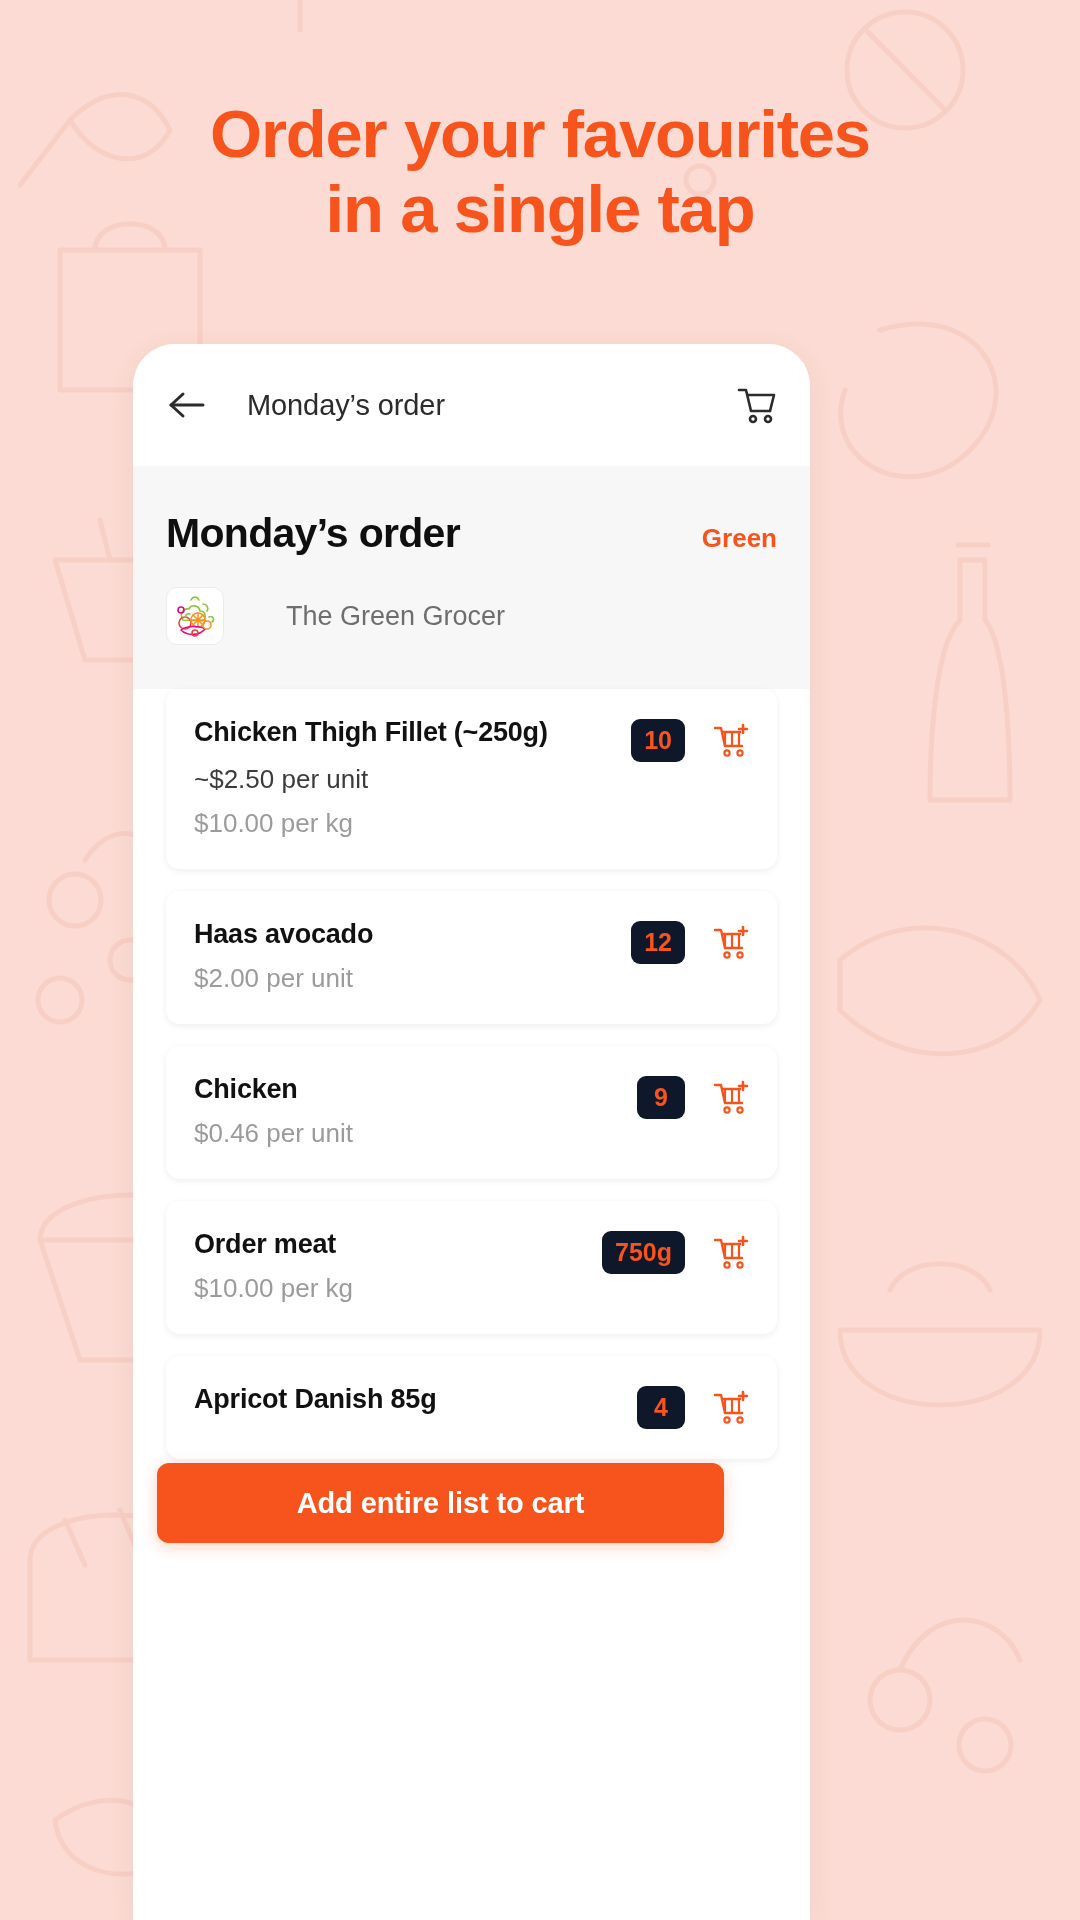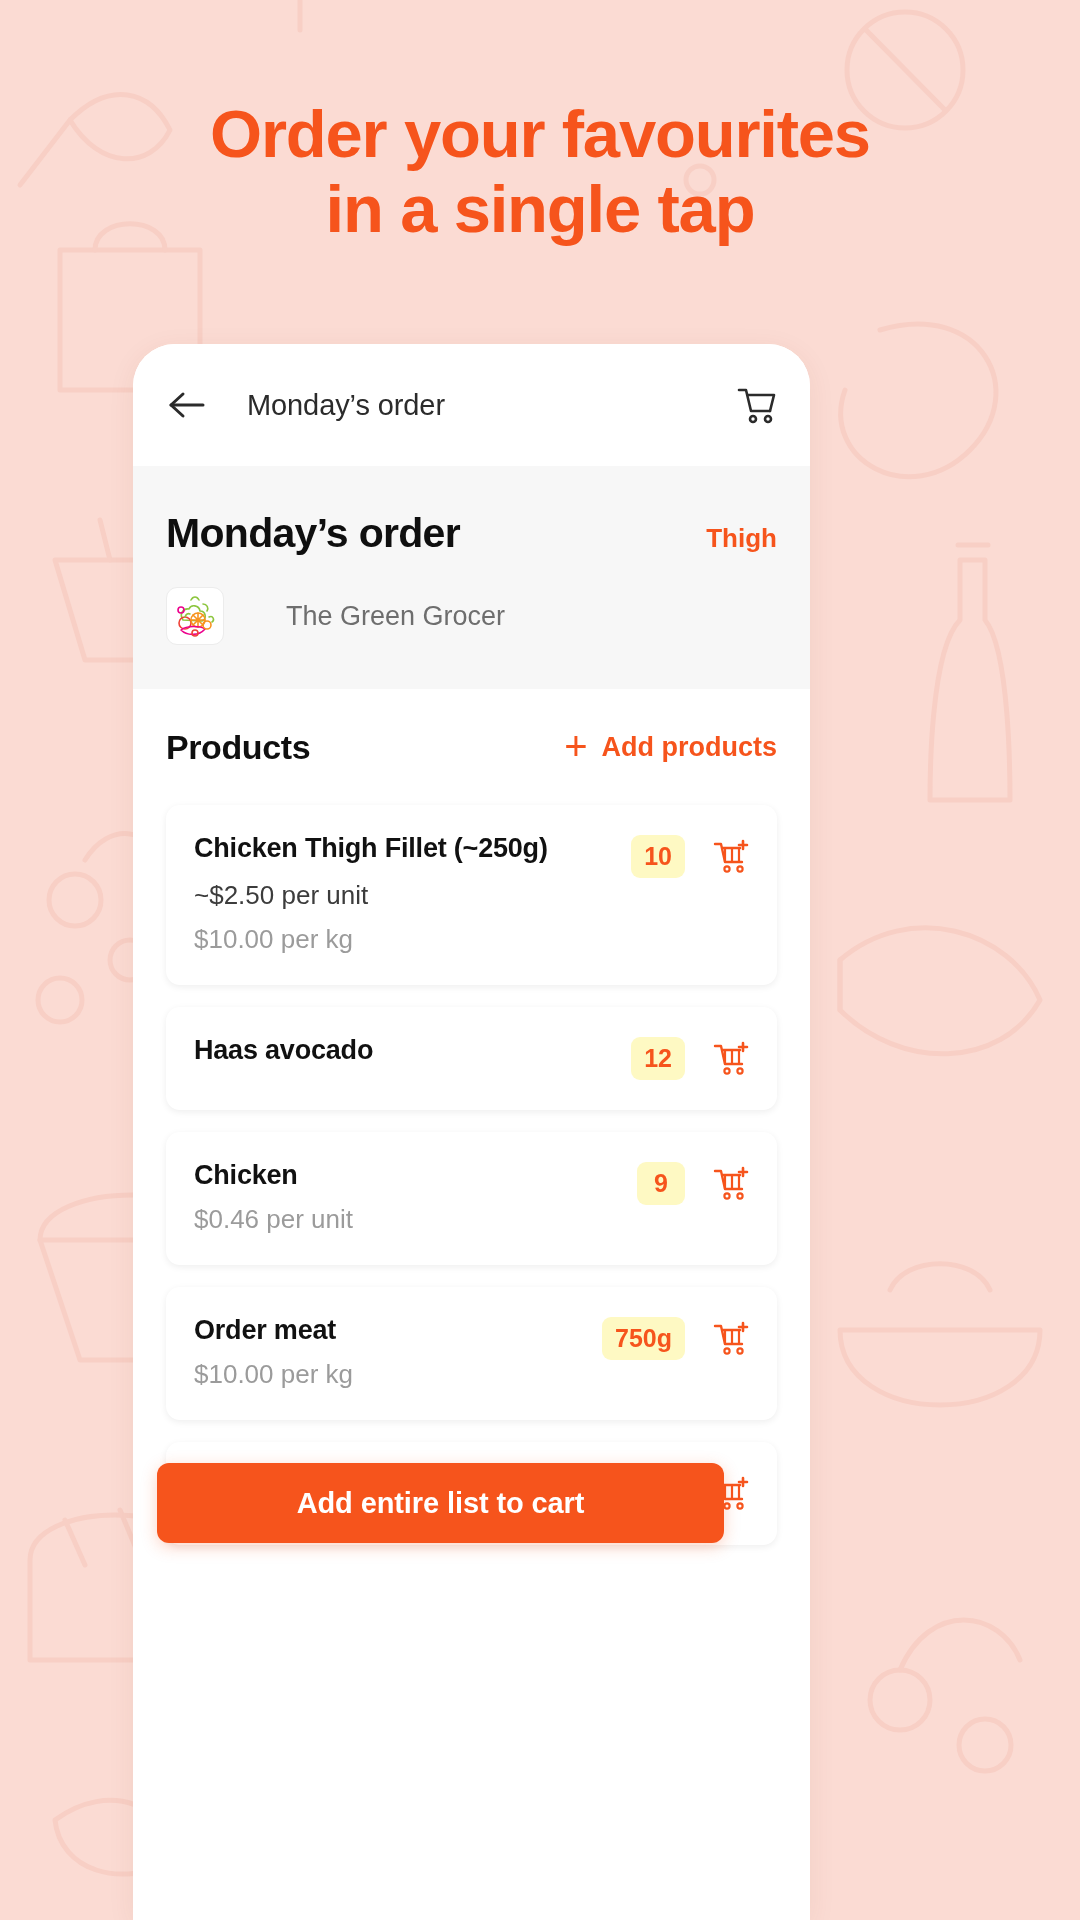--- a/index.html
+++ b/index.html
@@ -199,21 +199,21 @@
     font-size: 26px;
     color: #9b9b9b;
   }
   .pc-right {
     flex: 0 0 auto;
     display: flex;
     align-items: center;
     margin-top: 2px;
   }
   .qty-badge {
-    background: #fef9c3;
+    background: #0f172a;
     color: #f6541c;
     font-size: 25px;
     font-weight: 700;
     border-radius: 9px;
     padding: 7px 13px;
     min-width: 22px;
     text-align: center;
   }
   .cart-add-btn {
     margin-left: 26px;
@@ -322,21 +322,21 @@
         <path d="M13 12 H39 L35 28" stroke="#2b2b2b" stroke-width="2.6" fill="none" stroke-linecap="round" stroke-linejoin="round"></path>
         <circle cx="18" cy="36" r="3" stroke="#2b2b2b" stroke-width="2.6" fill="none"></circle>
         <circle cx="33" cy="36" r="3" stroke="#2b2b2b" stroke-width="2.6" fill="none"></circle>
       </svg>
     </div>
   </div>
 
   <div class="order-block">
     <div class="order-top">
       <div class="order-title">Monday’s order</div>
-      <div class="order-edit">Thigh</div>
+      <div class="order-edit">Green</div>
     </div>
     <div class="store-row">
       <div class="store-logo">
         <svg width="52" height="52" viewBox="0 0 52 52">
           <g fill="none" stroke-width="1.6" stroke-linecap="round" stroke-linejoin="round">
             <path d="M14 30 C10 24 14 18 20 19 C22 14 30 15 31 21 C37 21 38 29 33 31 Z" stroke="#8dc63f"></path>
             <circle cx="16" cy="33" r="6" stroke="#ef4136" fill="none"></circle>
             <path d="M16 27 C17 24 19 23 21 24" stroke="#8dc63f"></path>
             <circle cx="29" cy="30" r="7" stroke="#f7941e"></circle>
             <path d="M29 23 L29 37 M22 30 L36 30 M24 25 L34 35 M34 25 L24 35" stroke="#f7941e"></path>
@@ -348,27 +348,20 @@
             <circle cx="26" cy="43" r="3" stroke="#ef4136"></circle>
             <path d="M40 27 C44 25 46 30 43 32" stroke="#8dc63f"></path>
           </g>
         </svg>
       </div>
       <div class="store-name">The Green Grocer</div>
     </div>
   </div>
 
   <div class="products-section">
-    <div class="products-head">
-      <div class="products-title">Products</div>
-      <div class="add-products">
-        <span class="plus">+</span>
-        <span class="lbl">Add products</span>
-      </div>
-    </div>
 
     <div class="product-card">
       <div class="pc-left">
         <div class="pc-name">Chicken Thigh Fillet (~250g)</div>
         <div class="pc-sub">~$2.50 per unit</div>
         <div class="pc-sub2">$10.00 per kg</div>
       </div>
       <div class="pc-right">
         <div class="qty-badge">10</div>
         <div class="cart-add-btn">
@@ -380,20 +373,21 @@
             <circle cx="28" cy="31" r="2.6" stroke="#f6541c" stroke-width="2.2" fill="none"></circle>
             <path d="M31 3 L31 11 M27 7 L35 7" stroke="#f6541c" stroke-width="2.6" stroke-linecap="round"></path>
           </svg>
         </div>
       </div>
     </div>
 
     <div class="product-card">
       <div class="pc-left">
         <div class="pc-name">Haas avocado</div>
+        <div class="pc-sub2">$2.00 per unit</div>
       </div>
       <div class="pc-right">
         <div class="qty-badge">12</div>
         <div class="cart-add-btn">
           <svg width="38" height="38" viewBox="0 0 38 38">
             <path d="M3 6 H9 L13 24 H30" stroke="#f6541c" stroke-width="2.4" fill="none" stroke-linecap="round" stroke-linejoin="round"></path>
             <path d="M11 10 H28" stroke="#f6541c" stroke-width="2.4" fill="none" stroke-linecap="round"></path>
             <path d="M13 10 L13 24 M20 11 L20 24 M27 11 L27 24" stroke="#f6541c" stroke-width="2.2" fill="none" stroke-linecap="round"></path>
             <circle cx="15" cy="31" r="2.6" stroke="#f6541c" stroke-width="2.2" fill="none"></circle>
             <circle cx="28" cy="31" r="2.6" stroke="#f6541c" stroke-width="2.2" fill="none"></circle>

